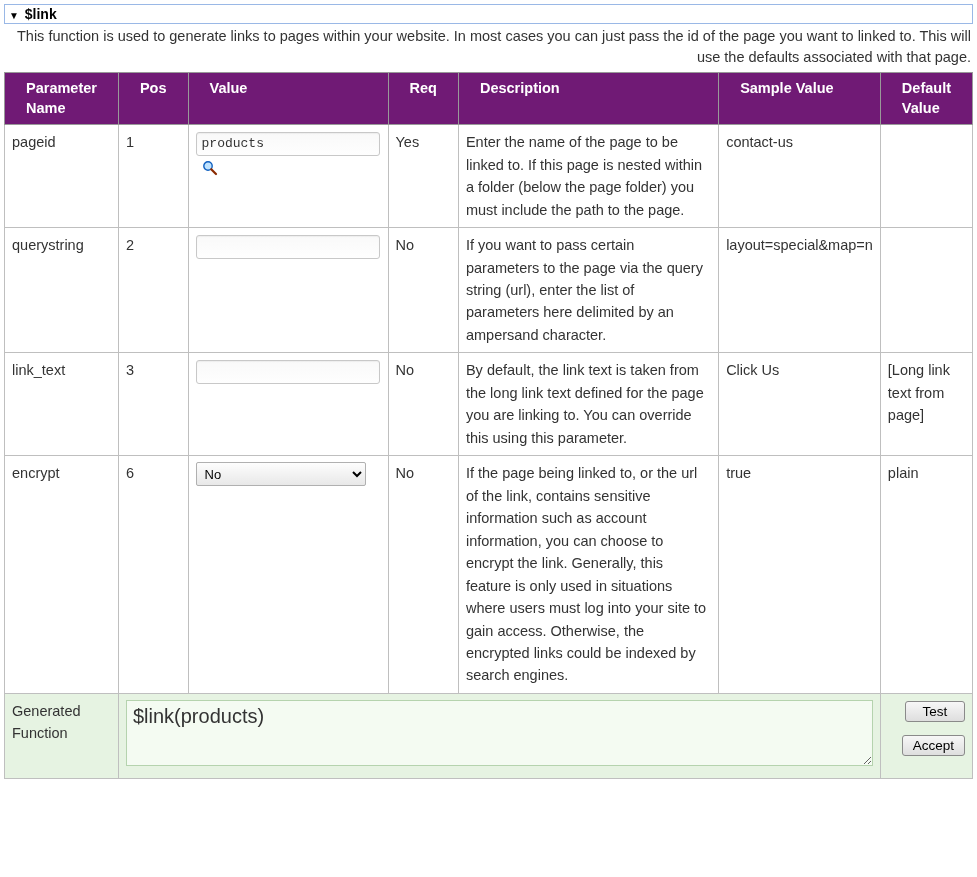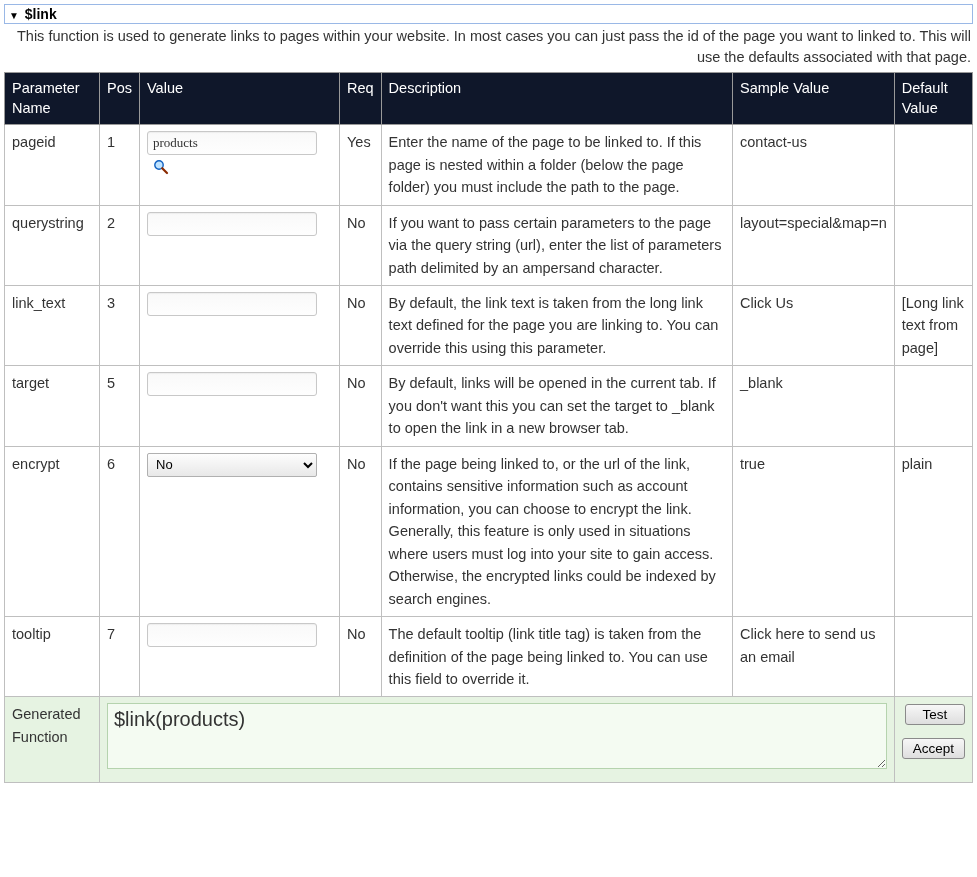--- a/index.html
+++ b/index.html
@@ -32,48 +32,48 @@
     color: #333;
     line-height: 1.45;
     padding: 0 2px 4px 2px;
     text-align: right;
   }
   table.params {
     border-collapse: collapse;
     width: 100%;
   }
   table.params th {
-    background: #0f172a;
+    background: #701a75;
     color: #fff;
     text-align: left;
-    font-weight: normal;
+    font-weight: bold;
     font-size: 14.5px;
-    padding: 6px 7px;
+    padding: 6px 21px;
     border: 1px solid #999;
     vertical-align: top;
     line-height: 1.35;
   }
   table.params td {
     border: 1px solid #bfbfbf;
     padding: 6px 7px;
     vertical-align: top;
     font-size: 14.5px;
     line-height: 1.55;
     color: #333;
   }
   .input-text {
-    width: 170px;
+    width: 184px;
     height: 24px;
     border: 1px solid #c8c8c8;
     border-radius: 3px;
     background: linear-gradient(#f9f9f9,#fefefe);
     padding: 2px 5px;
     font-size: 13px;
     color: #333;
-    font-family: Liberation Serif, serif;
+    font-family: Liberation Mono, monospace;
     box-shadow: inset 0 1px 1px rgba(0,0,0,0.05);
   }
   .select {
     width: 170px;
     height: 24px;
     border: 1px solid #b0b0b0;
     border-radius: 2px;
     background: linear-gradient(#fdfdfd,#e8e8e8);
     padding: 1px 4px;
     font-size: 13px;
@@ -159,59 +159,41 @@
         <td>Yes</td>
         <td>Enter the name of the page to be linked to. If this page is nested within a folder (below the page folder) you must include the path to the page.</td>
         <td>contact-us</td>
         <td></td>
       </tr>
       <tr>
         <td>querystring</td>
         <td>2</td>
         <td><input type="text" class="input-text" style=""></td>
         <td>No</td>
-        <td>If you want to pass certain parameters to the page via the query string (url), enter the list of parameters path delimited by an ampersand character.</td>
+        <td>If you want to pass certain parameters to the page via the query string (url), enter the list of parameters here delimited by an ampersand character.</td>
         <td>layout=special&amp;map=n</td>
         <td></td>
       </tr>
       <tr>
         <td>link_text</td>
         <td>3</td>
         <td><input type="text" class="input-text" style=""></td>
         <td>No</td>
         <td>By default, the link text is taken from the long link text defined for the page you are linking to. You can override this using this parameter.</td>
         <td>Click Us</td>
         <td>[Long link text from page]</td>
       </tr>
       <tr>
-        <td>target</td>
-        <td>5</td>
-        <td><input type="text" class="input-text" style=""></td>
-        <td>No</td>
-        <td>By default, links will be opened in the current tab. If you don't want this you can set the target to _blank to open the link in a new browser tab.</td>
-        <td>_blank</td>
-        <td></td>
-      </tr>
-      <tr>
         <td>encrypt</td>
         <td>6</td>
         <td><select class="select"><option>No</option></select></td>
         <td>No</td>
         <td>If the page being linked to, or the url of the link, contains sensitive information such as account information, you can choose to encrypt the link. Generally, this feature is only used in situations where users must log into your site to gain access. Otherwise, the encrypted links could be indexed by search engines.</td>
         <td>true</td>
         <td>plain</td>
-      </tr>
-      <tr>
-        <td>tooltip</td>
-        <td>7</td>
-        <td><input type="text" class="input-text" style=""></td>
-        <td>No</td>
-        <td>The default tooltip (link title tag) is taken from the definition of the page being linked to. You can use this field to override it.</td>
-        <td>Click here to send us an email</td>
-        <td></td>
       </tr>
     </tbody>
   <tbody>
     <tr class="gen-row">
       <td class="gen-label">Generated Function</td>
       <td class="gen-cell" colspan="5">
         <textarea class="gen-text" style="">$link(products)</textarea>
       </td>
       <td class="btn-col">
         <button class="btn">Test</button><br>

